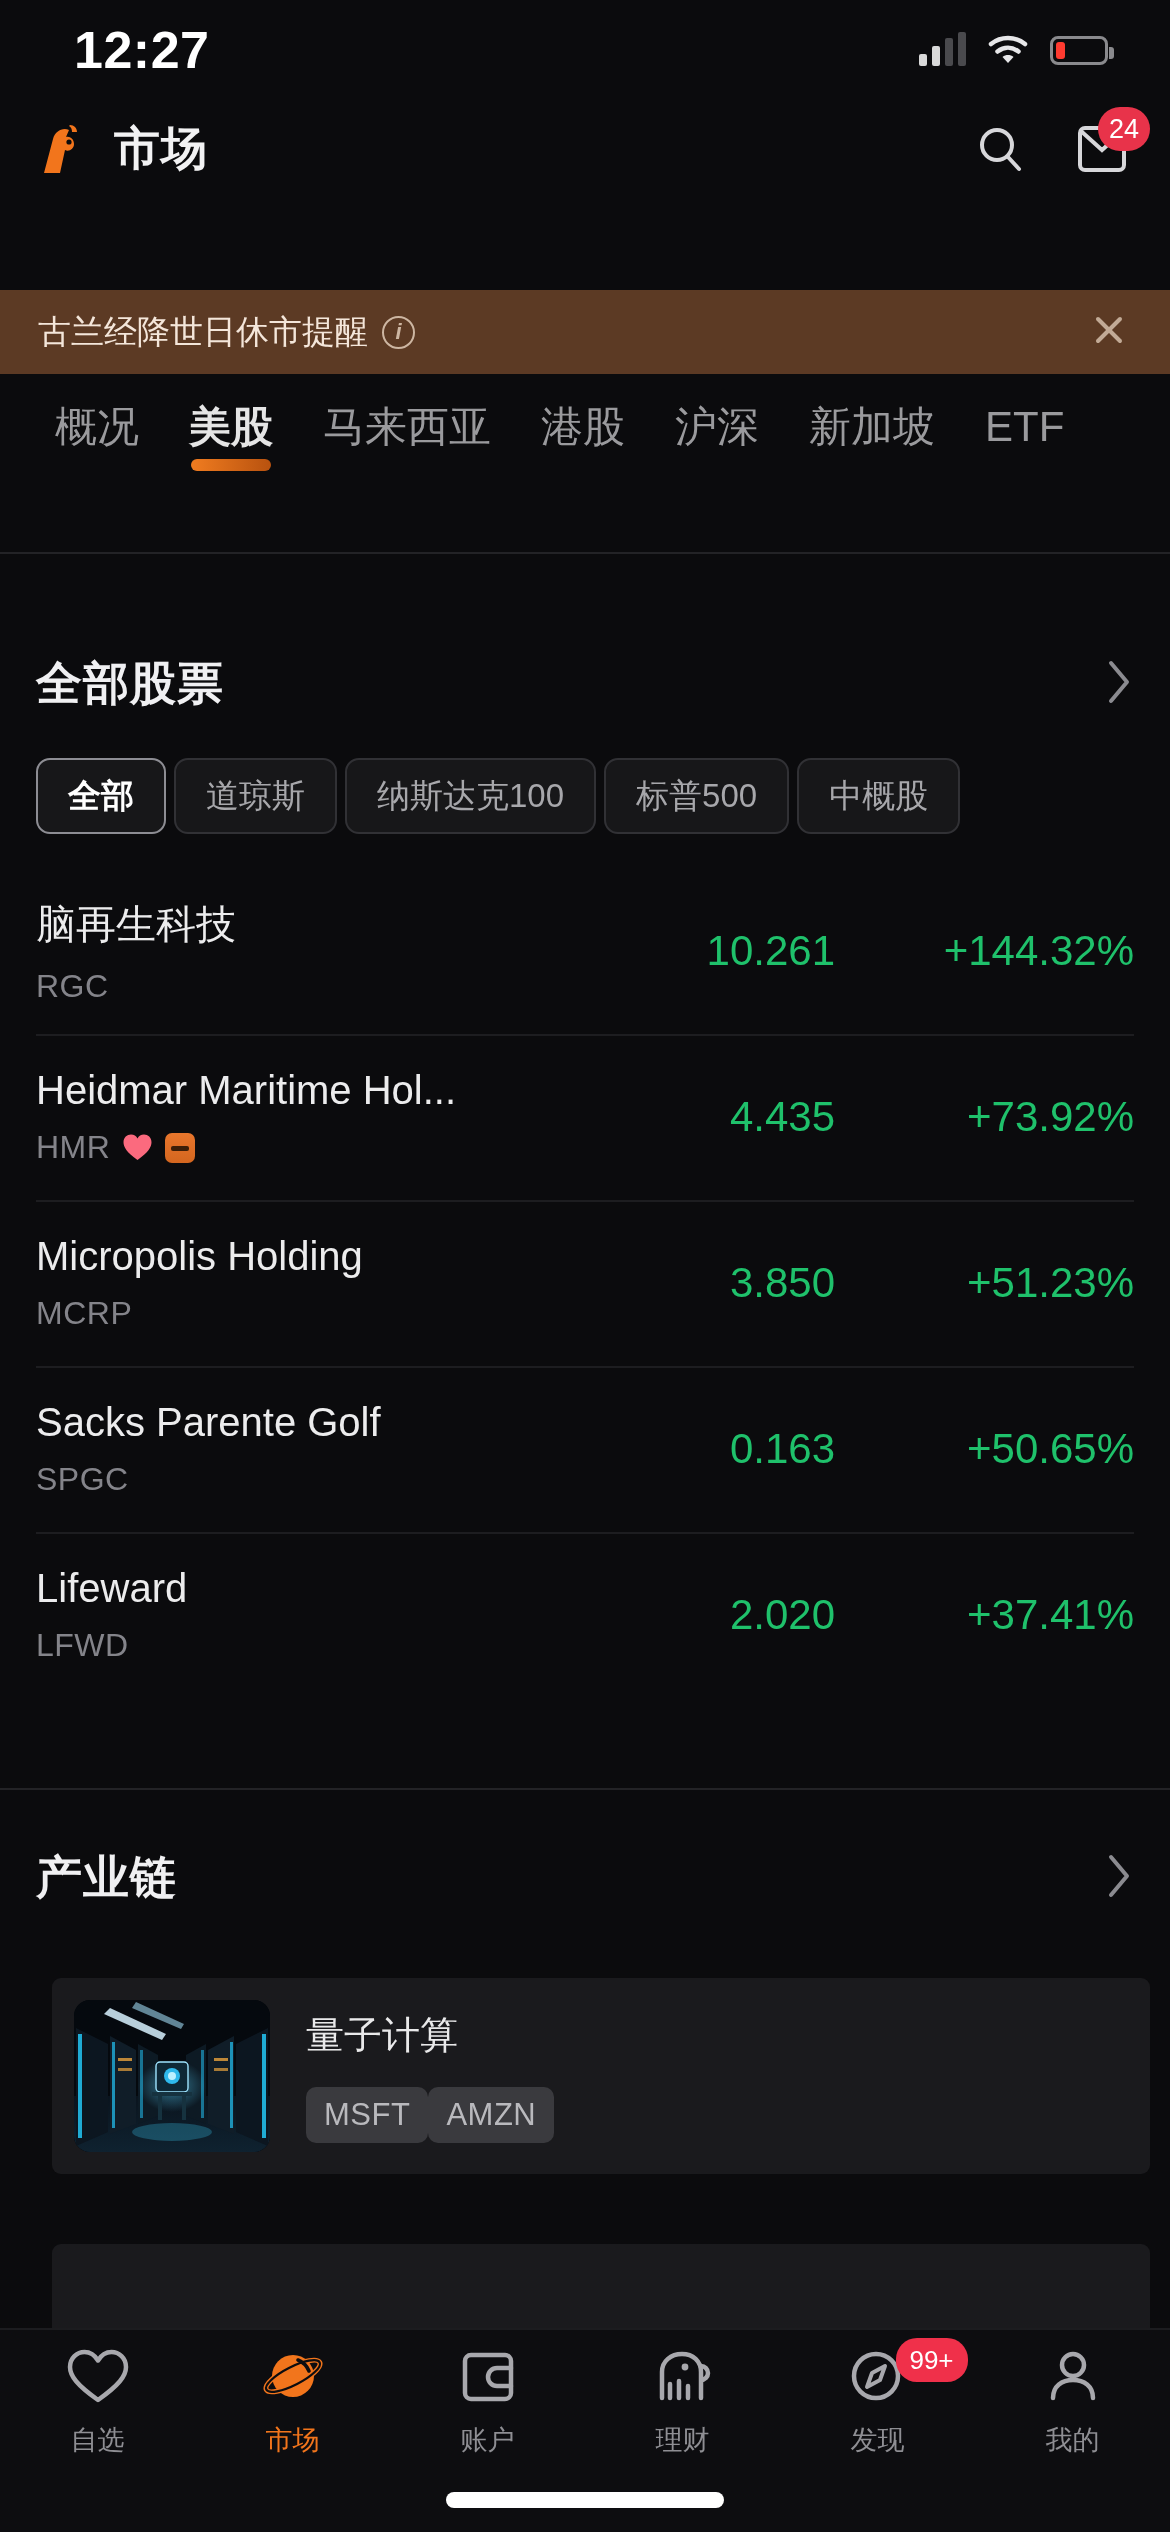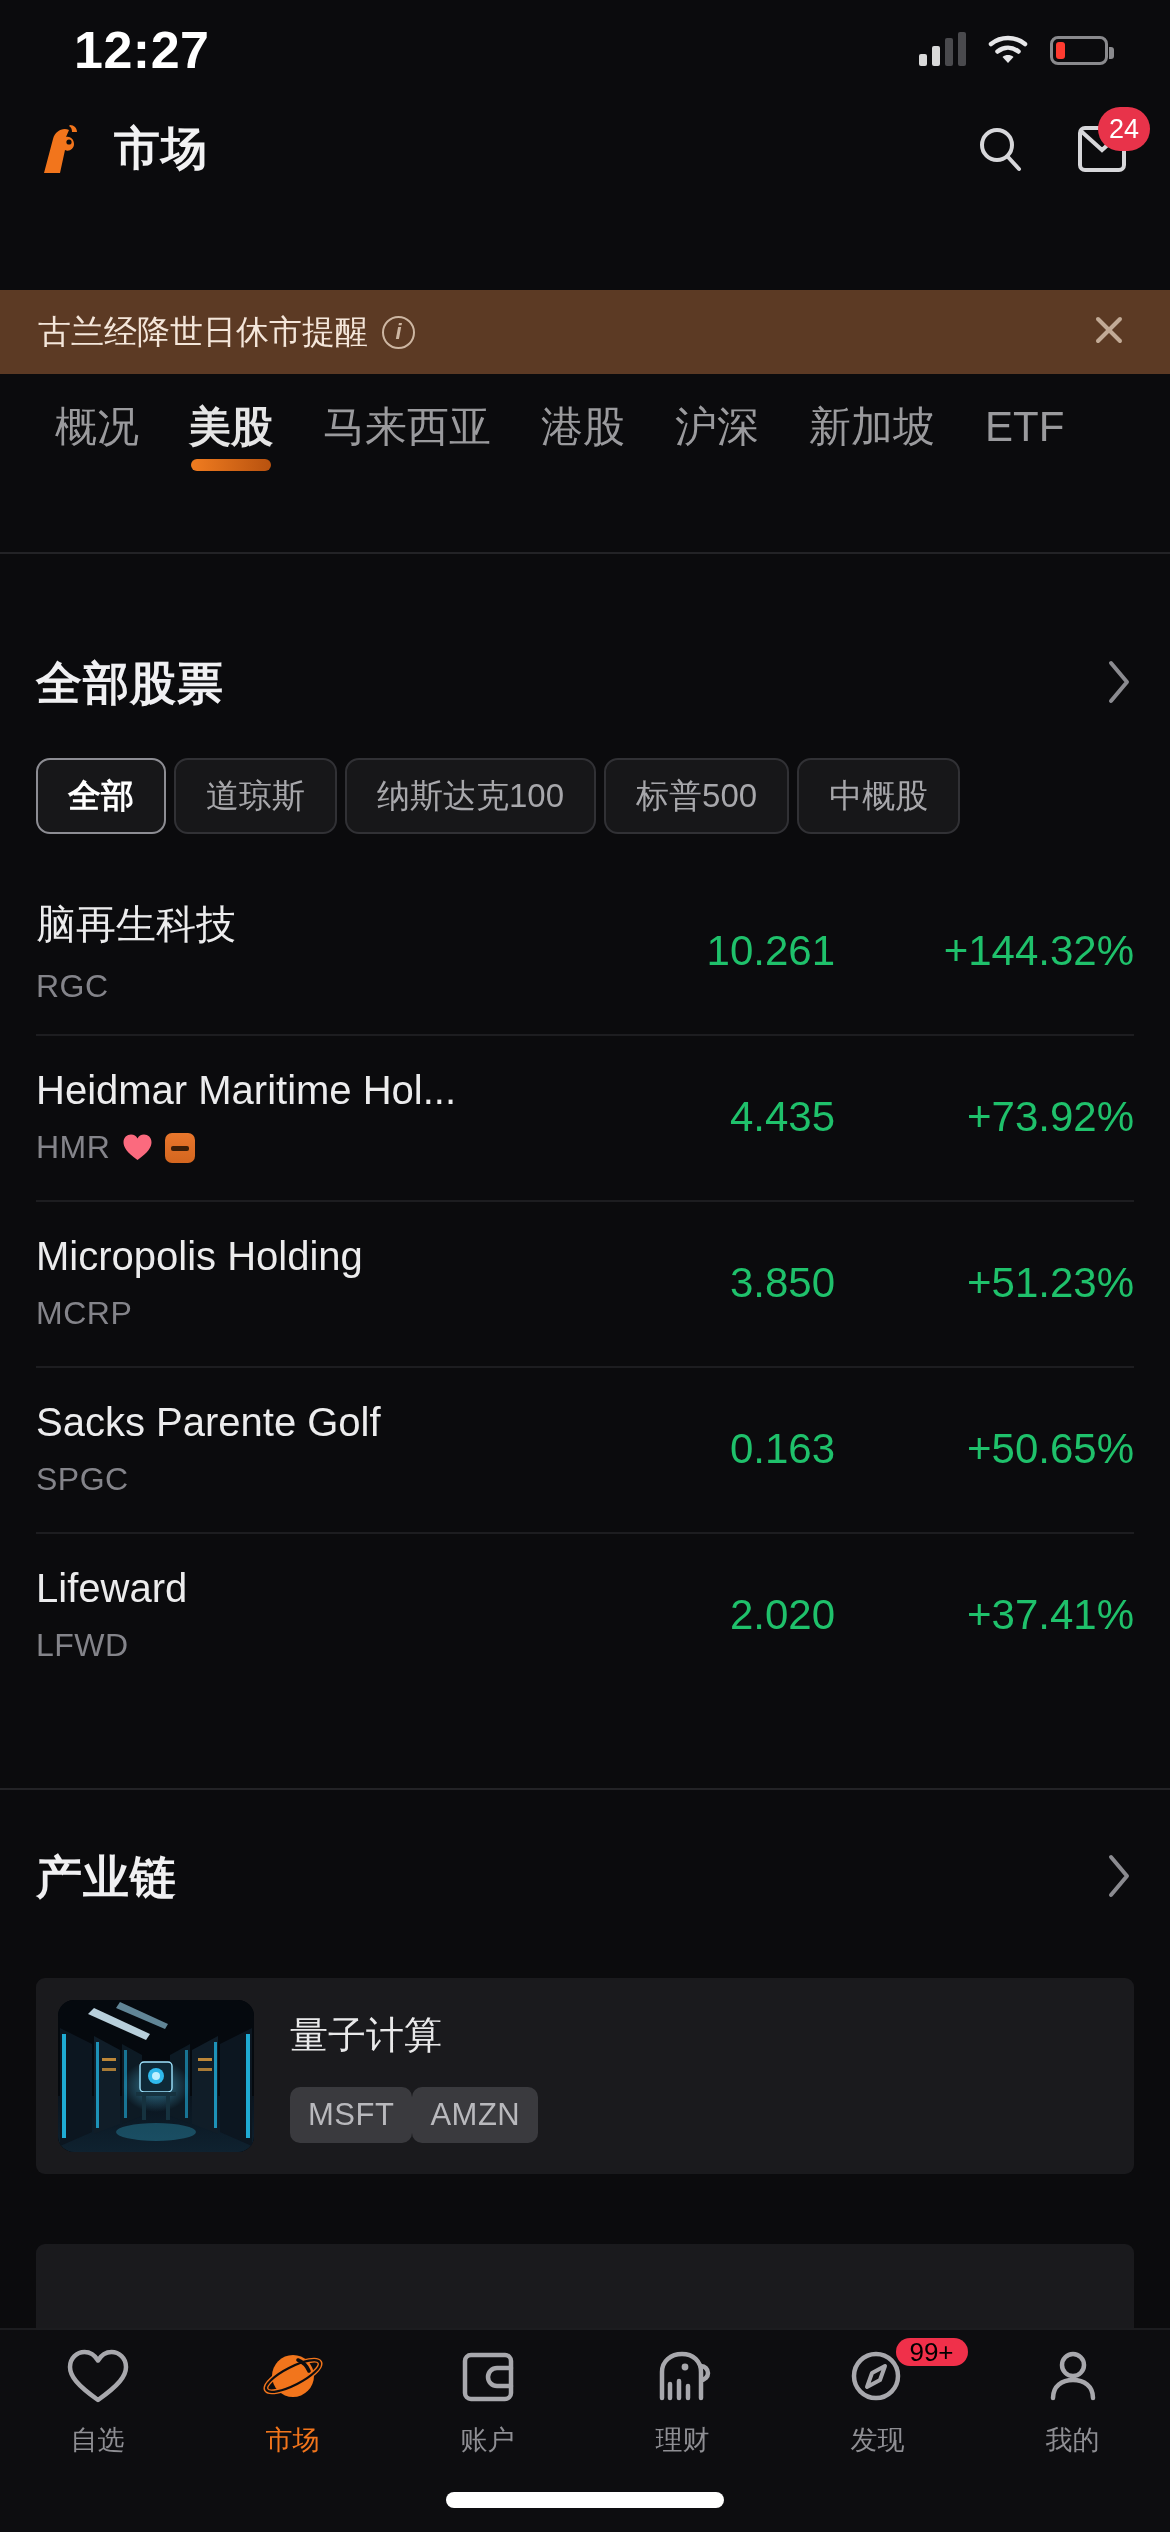--- a/index.html
+++ b/index.html
@@ -110,21 +110,21 @@
   .s-sub { display:flex; align-items:center; gap:12px; }
   .s-code { color:#84848a; font-size:32px; letter-spacing:0.5px; }
   .mini-heart { width:31px; height:29px; }
   .mini-card { width:30px; height:30px; border-radius:7px; background:linear-gradient(180deg,#e8762c,#d4661f); position:relative; }
   .mini-card::after { content:""; position:absolute; left:6px; right:6px; top:13px; height:5px; border-radius:2px; background:#3b1e08; }
   .s-price { position:absolute; right:335px; color:#1fc16b; font-size:42px; text-align:right; }
   .s-chg { position:absolute; right:36px; color:#1fc16b; font-size:42px; text-align:right; }
 
   
   .chain-card {
-    position:absolute; left:36px; width:1098px; height:196px;
+    position:absolute; left:52px; width:1098px; height:196px;
     background:#1a1a1d; border-radius:9px; display:flex; align-items:center; padding:22px;
   }
   .chain-img {
     width:196px; height:152px; border-radius:16px; flex:none; overflow:hidden; position:relative;
     background:#05090f;
   }
   .chain-info { margin-left:36px; display:flex; flex-direction:column; gap:26px; }
   .chain-title { color:#e9e9ea; font-size:38px; }
   .chain-tags { display:flex; }
   .tag {
@@ -135,22 +135,22 @@
   
   .bottombar {
     position:absolute; left:0; bottom:0; width:1170px; height:204px;
     background:#0d0d10; border-top:2px solid #1c1c1f;
   }
   .tabs { display:flex; height:150px; padding-top:18px; }
   .tab { flex:1; display:flex; flex-direction:column; align-items:center; gap:12px; position:relative; }
   .tab .tlabel { font-size:27px; color:#8e8e93; }
   .tab.active .tlabel { color:#f2751c; }
   .tab-badge {
-    position:absolute; top:-10px; left:calc(50% + 18px); min-width:72px; height:28px;
-    background:#f0304a; color:#000000; border-radius:21px; font-size:26px;
+    position:absolute; top:-10px; left:calc(50% + 18px); min-width:72px; height:44px;
+    background:#f0304a; color:#ffffff; border-radius:21px; font-size:26px;
     display:flex; align-items:center; justify-content:center; padding:10px 10px;
   }
   .home-indicator {
     position:absolute; bottom:24px; left:50%; transform:translateX(-50%);
     width:278px; height:16px; border-radius:8px; background:#ffffff;
   }
 </style>
 </head>
 <body>
 

